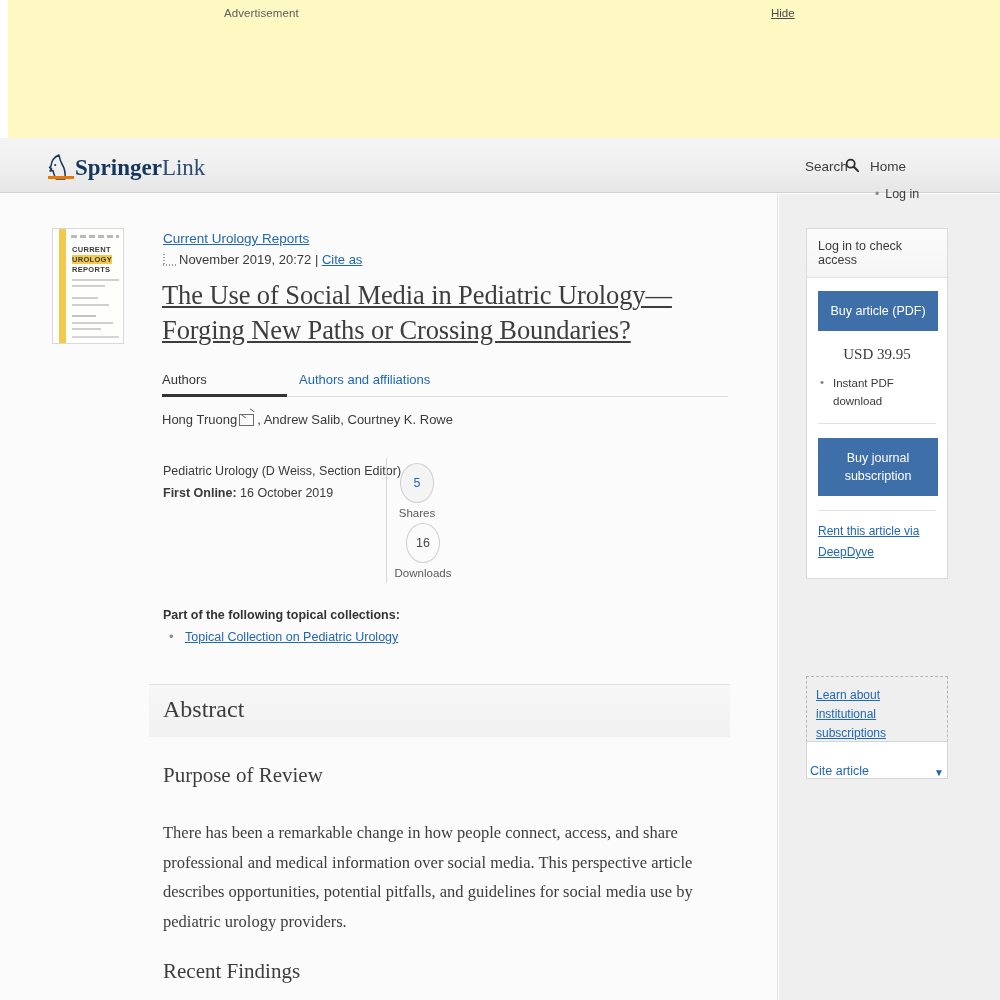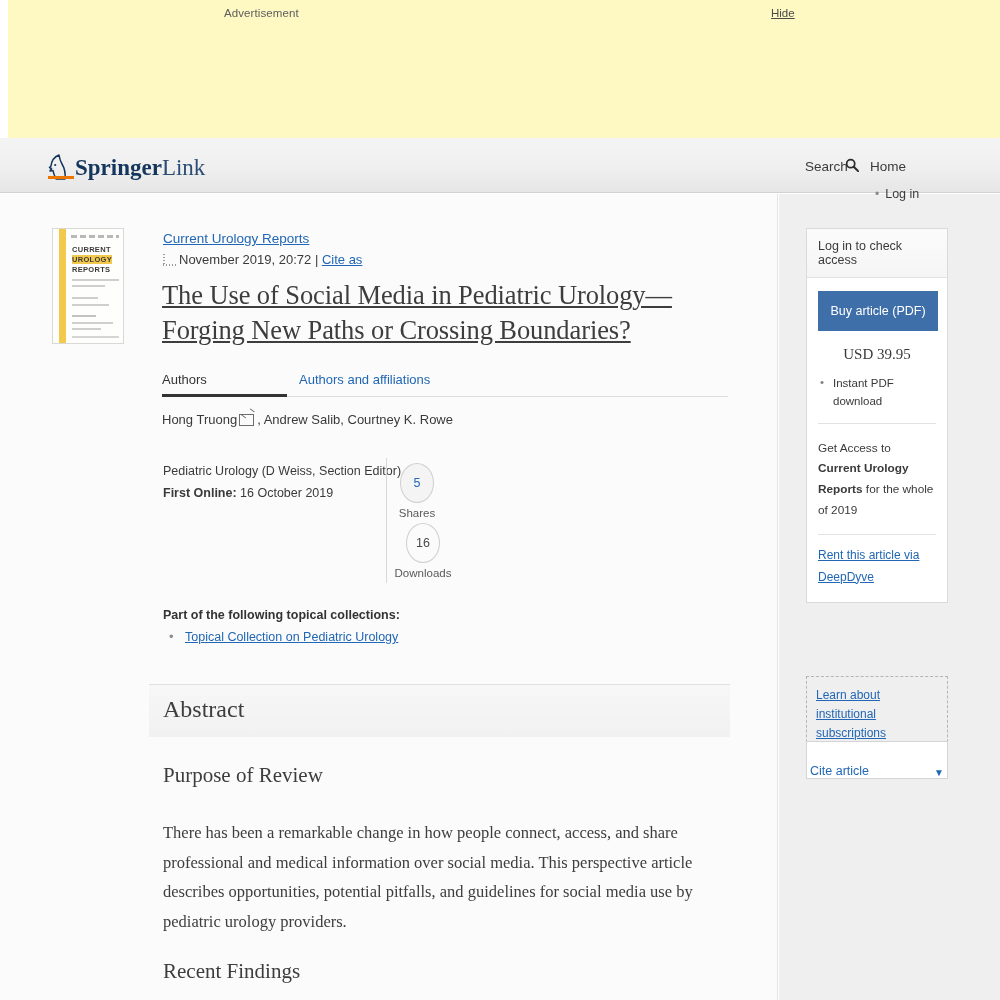--- a/index.html
+++ b/index.html
@@ -310,23 +310,21 @@
 
 <div id="access-card">
   <div id="access-head">Log in to check access</div>
   <div id="access-body">
     <button class="buy-btn">Buy article (PDF)</button>
     <div id="price">USD 39.95</div>
     <ul id="perks">
       <li>Instant PDF download</li>
     </ul>
     <div class="card-div"></div>
-    <div id="journal-sub-text">
-      <span>Get Access to </span><b>Current Urology Reports</b><span> for the whole of 2019</span>
-    </div>
+    <button class="buy-btn">Buy journal subscription</button>
     <div class="card-div" style="margin:14px 0 10px"></div>
     <a id="deepdyve">Rent this article via DeepDyve</a>
   </div>
 </div>
 
 <div id="inst-box">
   <a>Learn about institutional subscriptions</a>
 </div>
 
 <div id="cite-box">

